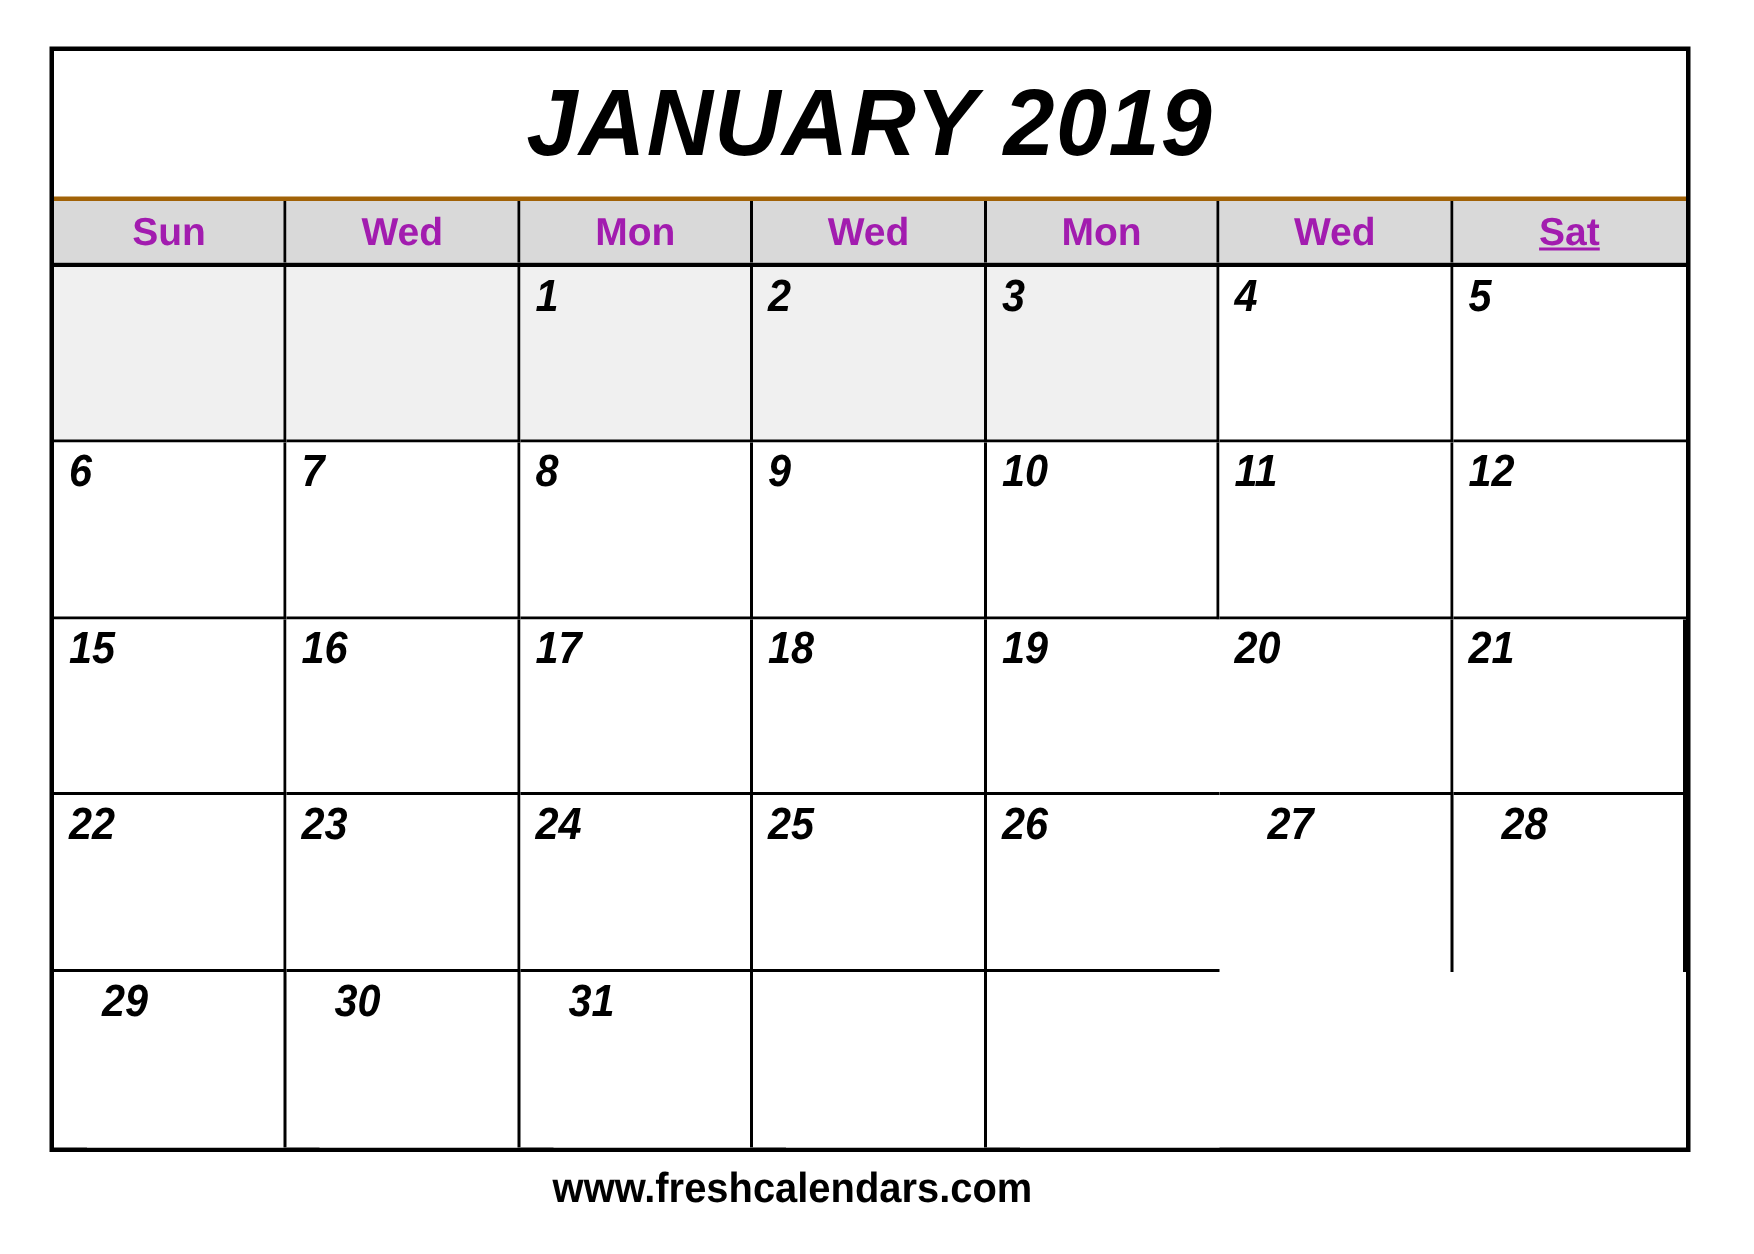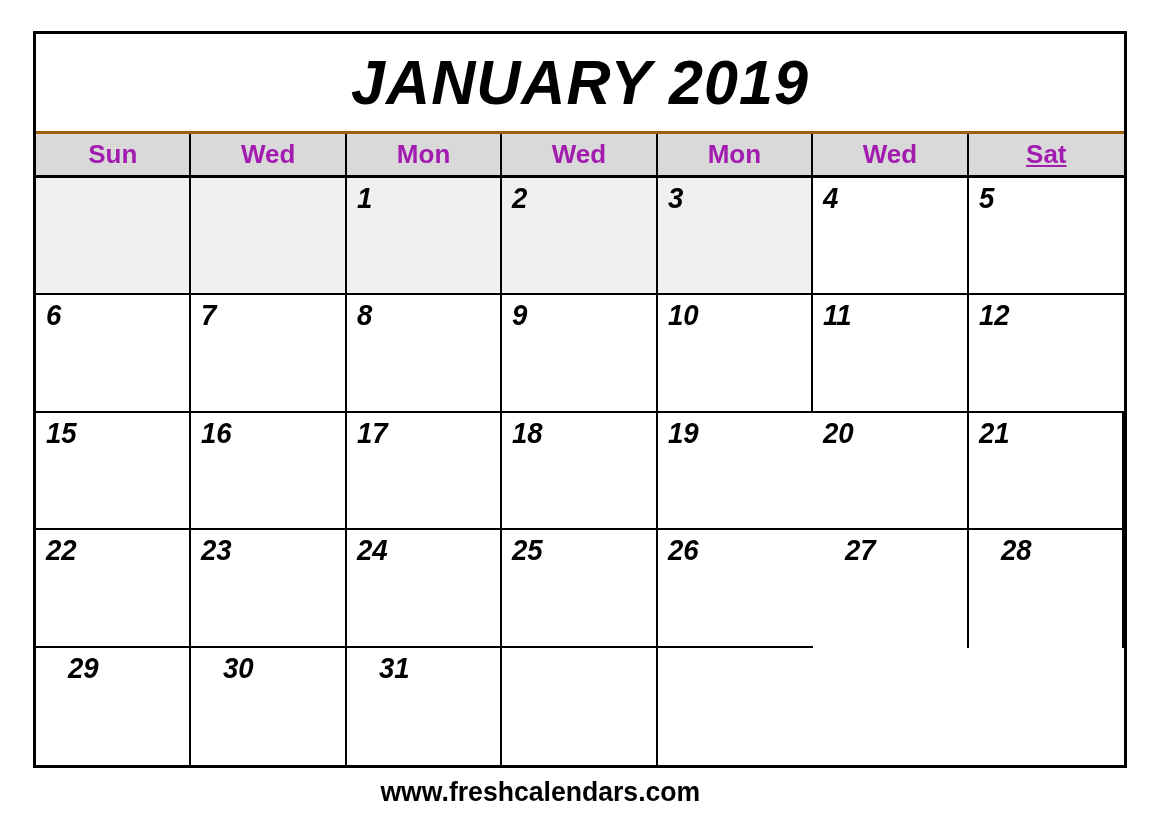--- a/index.html
+++ b/index.html
@@ -114,21 +114,21 @@
     font-style: italic;
     color: #000000;
     line-height: 1.15;
     transform: scaleX(0.92);
     transform-origin: left top;
   }
 
   
   #footer {
     position: absolute;
-    left: 16px;
+    left: 4px;
     top: 776px;
     width: 1048px;
     text-align: center;
   }
   #footer-text {
     font-size: 28px;
     font-weight: bold;
     color: #000000;
     letter-spacing: 0px;
     transform: scaleX(0.95);

